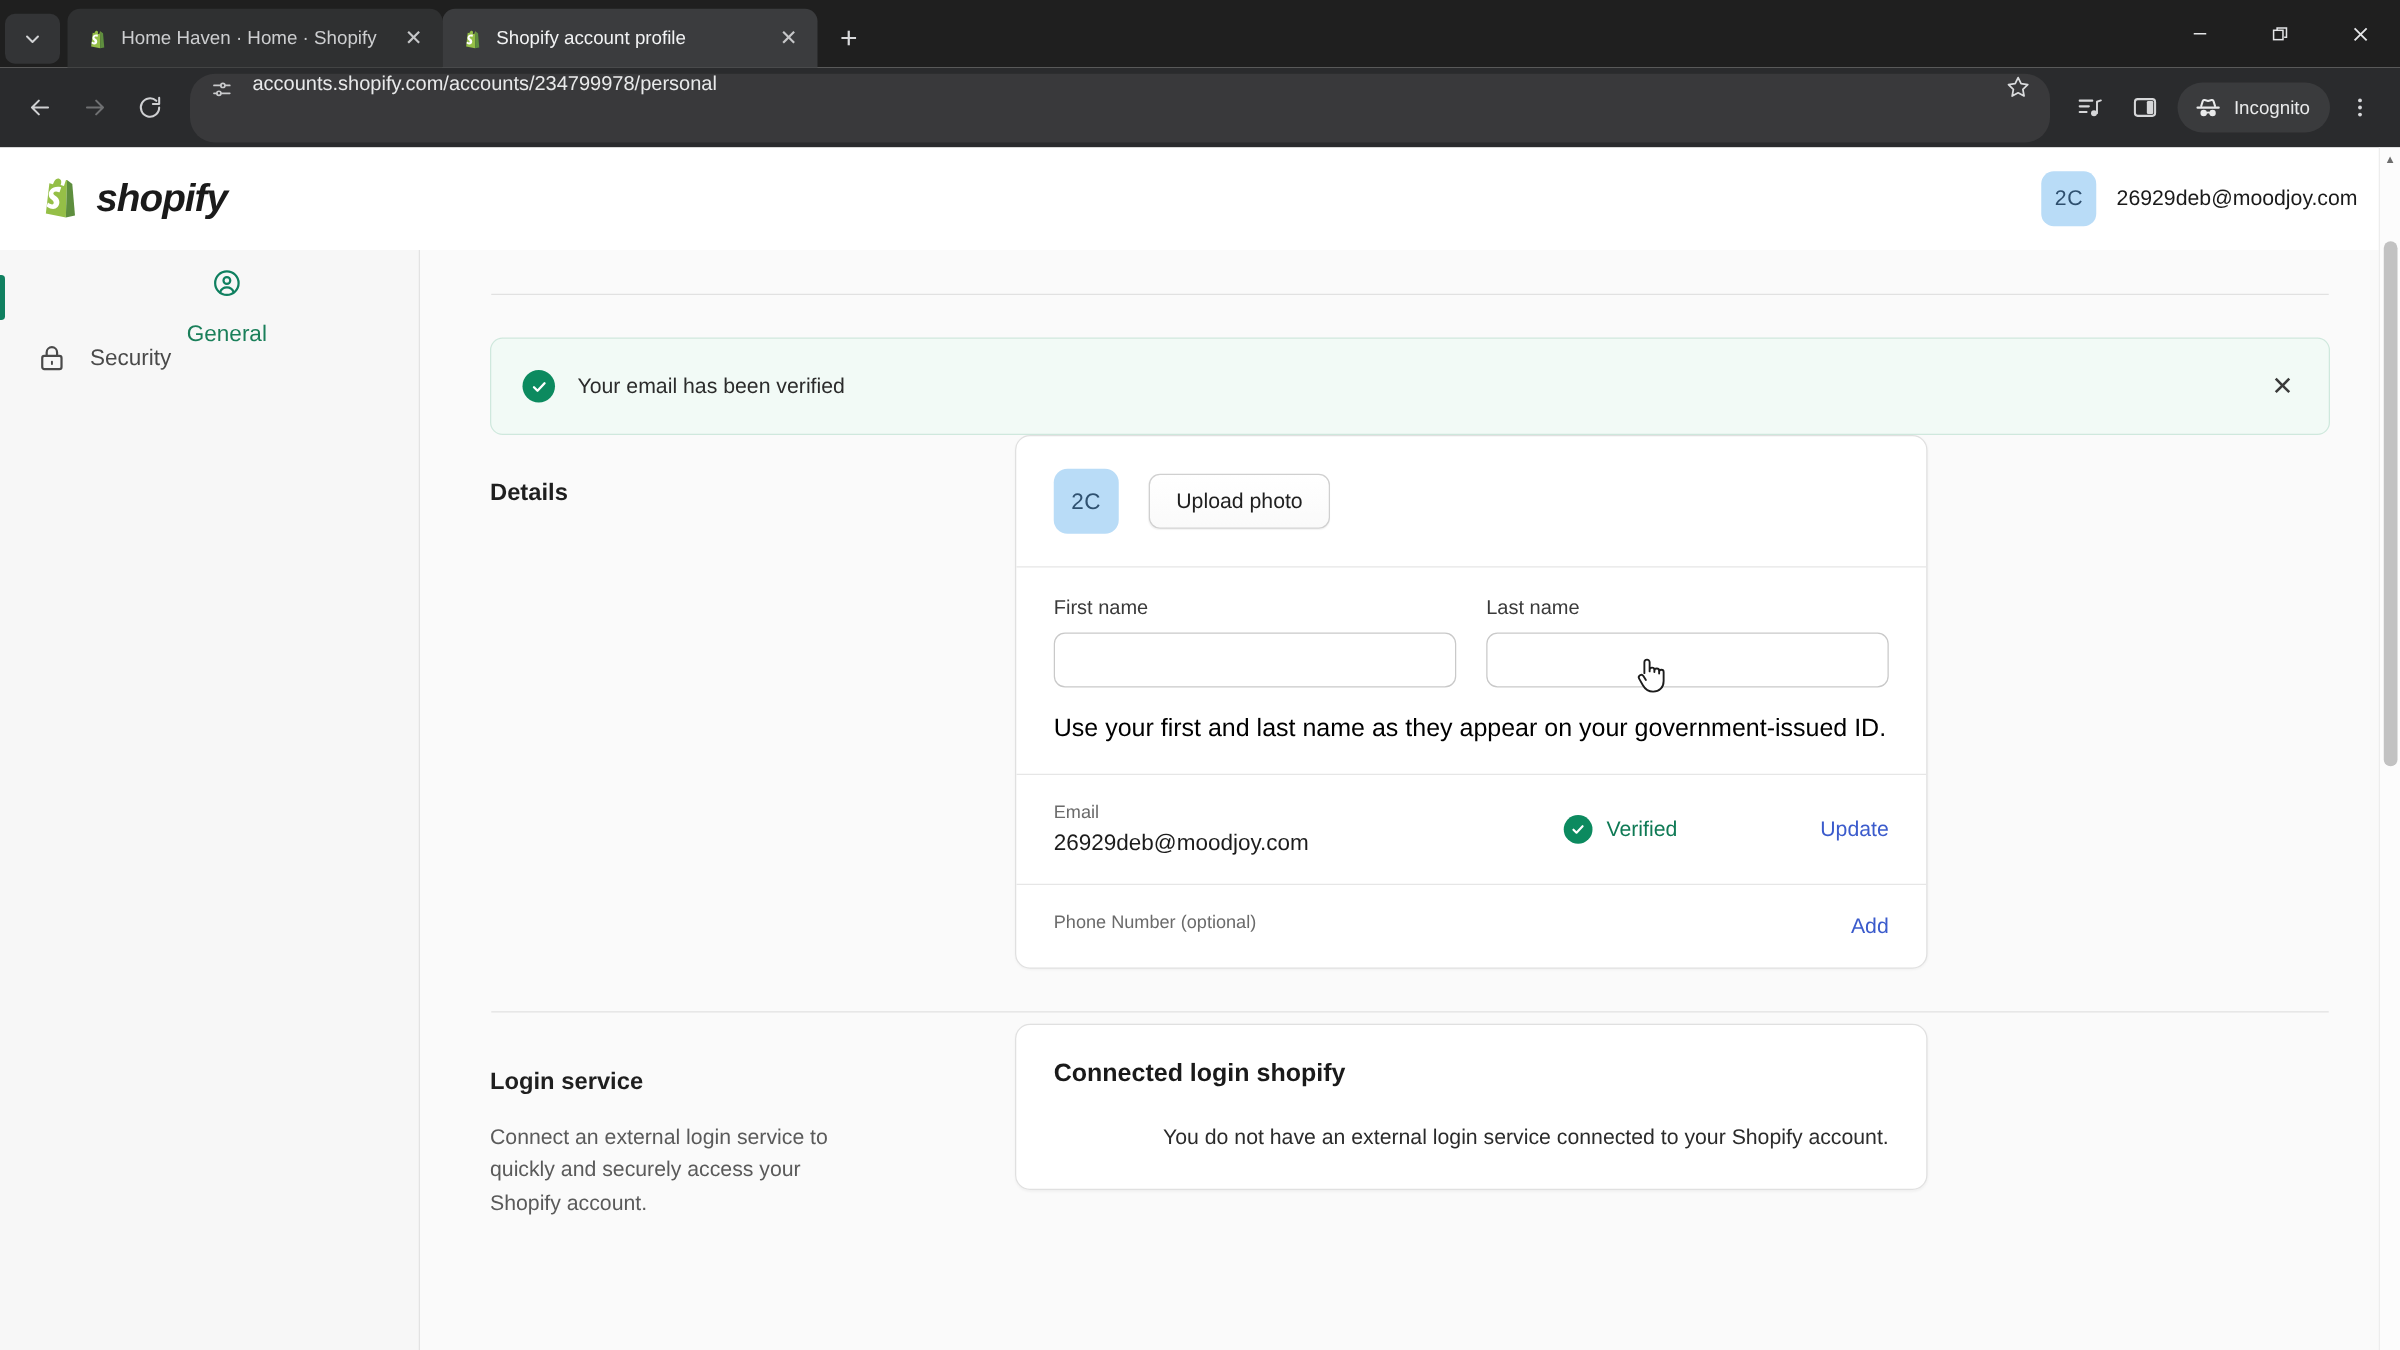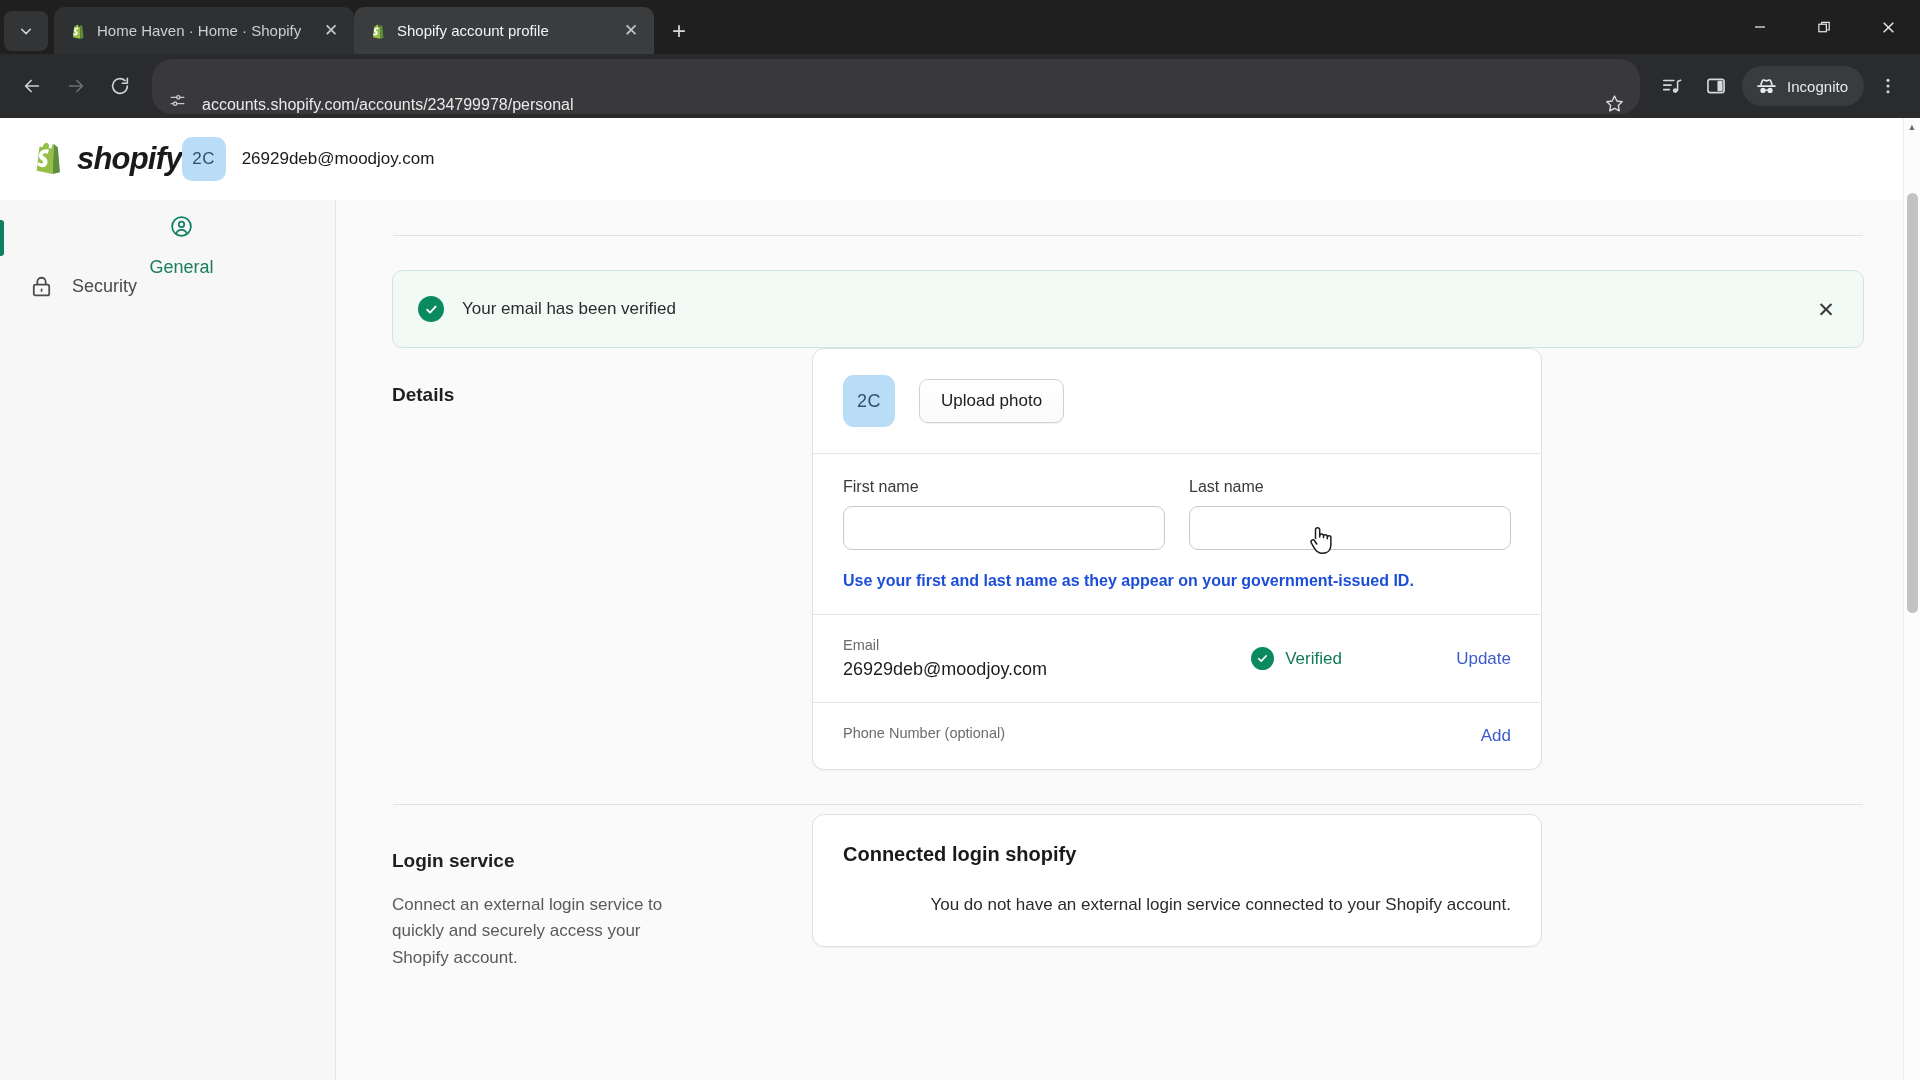--- a/index.html
+++ b/index.html
@@ -58,21 +58,21 @@
     height: 64px; background: #2a2b2d; display: flex; align-items: center;
     padding: 0 12px; gap: 4px; flex: 0 0 64px;
   }
   .navbtn {
     width: 40px; height: 40px; border-radius: 50%; display: flex;
     align-items: center; justify-content: center; color: #cfd0d2;
   }
   .navbtn.disabled { color: #6f7072; }
   .omnibox {
     flex: 1 1 auto; height: 55px; background: #39393b; border-radius: 20px;
-    display: flex; align-items: flex-end; padding: 0 14px 0 12px;
+    display: flex; align-items: flex-start; padding: 0 14px 0 12px;
     margin: 0 8px; gap: 12px; min-width: 0;
   }
   .omni-site {
     width: 26px; height: 26px; display: flex; align-items: center;
     justify-content: center; color: #c9cacc; flex: 0 0 26px;
   }
   .omni-url {
     color: #e8e9ea; font-size: 16px; white-space: nowrap;
     overflow: hidden; text-overflow: ellipsis; flex: 1 1 auto;
   }
@@ -88,21 +88,21 @@
     color: #e9eaeb; font-size: 15px; margin-left: 2px; flex: 0 0 auto;
   }
 
   
   .viewport {
     flex: 1 1 auto; position: relative; background: #fff;
     display: flex; flex-direction: column; overflow: hidden;
   }
   .sf-header {
     height: 82px; background: #fff; display: flex; align-items: center;
-    padding: 0 34px 0 28px; flex: 0 0 82px;
+    justify-content: space-between; padding: 0 34px 0 28px; flex: 0 0 82px;
   }
   .sf-logo { display: flex; align-items: center; gap: 9px; }
   .sf-logo-word {
     font-family: "Liberation Sans", sans-serif; font-size: 31px;
     font-weight: 700; font-style: italic; color: #1a1a1a; letter-spacing: -0.8px;
   }
   .sf-account { display: flex; align-items: center; gap: 16px; }
   .avatar-sq {
     width: 44px; height: 44px; border-radius: 10px; background: #b9dcf7;
     color: #2e4f6e; font-size: 17px; font-weight: 500;
@@ -172,21 +172,21 @@
   }
 
   .names { display: flex; gap: 24px; padding: 24px 30px 4px 30px; align-items: flex-end; }
   .field { flex: 1 1 0; min-width: 0; }
   .field-label { font-size: 16px; color: #3a3a3a; margin-bottom: 10px; }
   .input {
     width: 100%; height: 44px; border: 1px solid #c9c9c9; border-radius: 9px;
     background: #fff; padding: 0 12px; font-size: 16px; color: #1a1a1a;
     font-family: "Liberation Sans", sans-serif; outline: none;
   }
-  .help { font-size: 16px; color: #1d4ed8; padding: 18px 30px 24px 30px; font-weight: bold; }
+  .help { font-size: 20px; color: #000000; padding: 18px 30px 24px 30px; }
 
   .kv-row { display: flex; align-items: center; padding: 22px 30px; gap: 20px; }
   .kv-main { flex: 1 1 auto; }
   .kv-label { font-size: 14.5px; color: #6b6b6b; margin-bottom: 6px; }
   .kv-value { font-size: 18px; color: #1c1c1c; }
   .kv-status { display: flex; align-items: center; gap: 11px; flex: 0 0 auto; width: 185px; }
   .check-circle-sm {
     width: 23px; height: 23px; border-radius: 50%; background: #0c8a5f;
     display: flex; align-items: center; justify-content: center; flex: 0 0 23px;
   }

